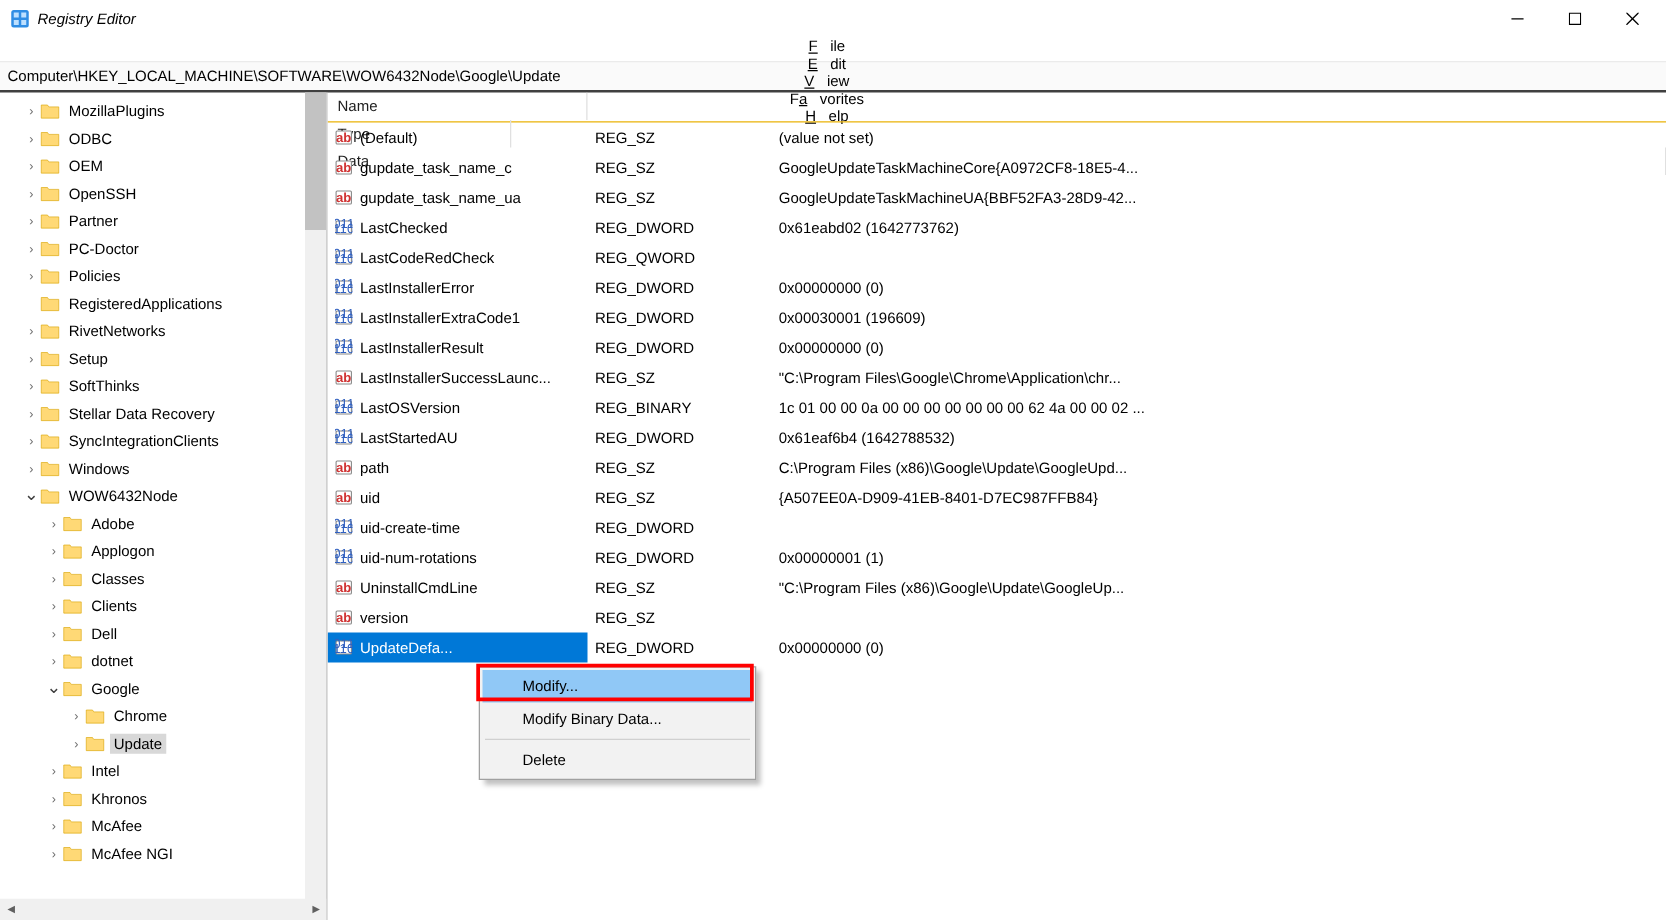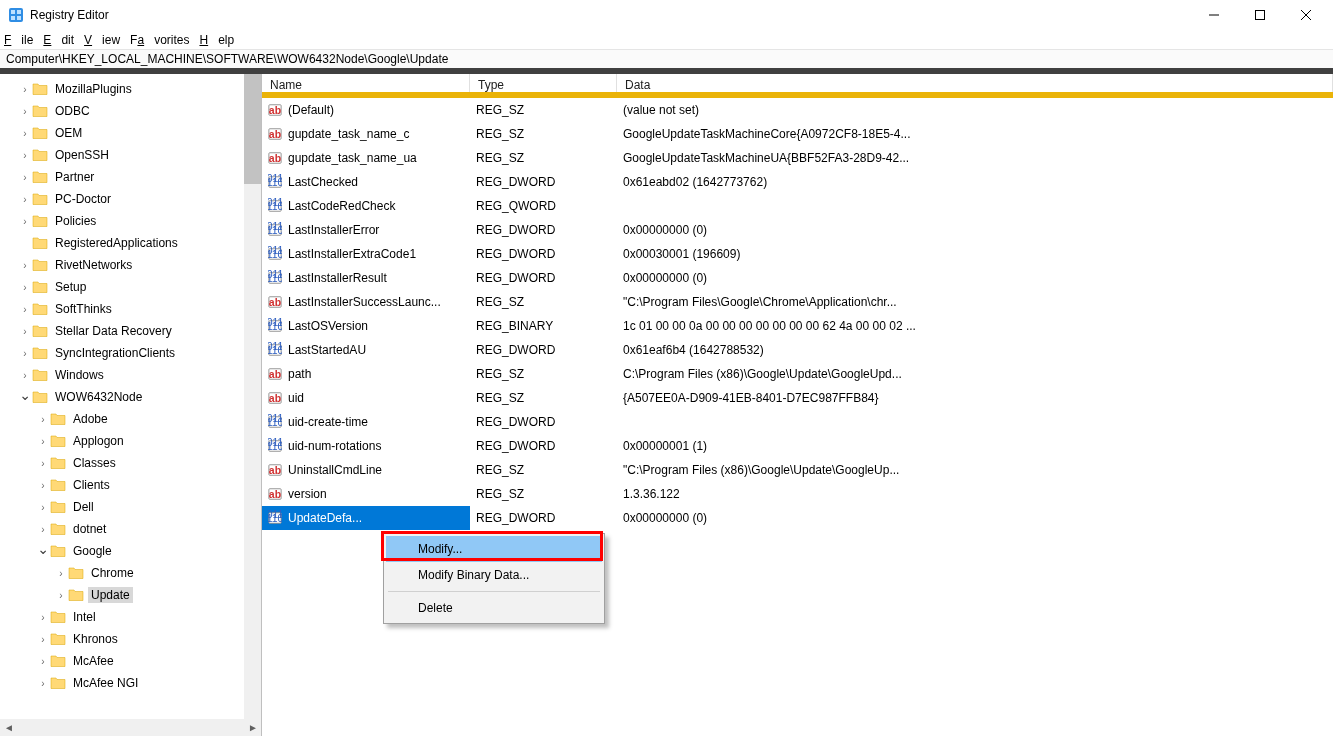--- a/index.html
+++ b/index.html
@@ -1,51 +1,51 @@
 <!DOCTYPE html>
 <html><head>
 <meta charset="utf-8">
 <style>
 * { margin: 0; padding: 0; box-sizing: border-box; font-family: "Segoe UI", Tahoma, sans-serif; font-size: 12px; }
 body { background: #fff; width: 1333px; height: 736px; overflow: hidden; position: relative; color: #000; }
 
 
 .titlebar { height: 30px; display: flex; align-items: center; padding: 0 4px; }
 .titlebar .app-icon { width: 16px; height: 16px; margin: 0 6px 0 4px; display:flex; align-items:center; justify-content:center; }
-.titlebar .title { flex: 1; font-size: 12px; }
+.titlebar .title { flex: 1; font-size: 12px; font-style: italic; }
 .win-controls { display: flex; }
 .win-btn { width: 46px; height: 30px; display: flex; align-items: center; justify-content: center; }
 .win-btn svg { stroke: #000; }
 
 
-.menubar { height: 20px; display: flex; align-items: center; padding: 0 4px; border-bottom: 1px solid #e5e5e5; }
+.menubar { height: 20px; display: flex; align-items: center; padding: 0 4px; border-bottom: 1px solid #e5e5e5; flex-direction: column; }
 .menubar span { margin-right: 10px; font-size: 12px; }
 .menubar .mnemonic { text-decoration: underline; }
 
 
-.addressbar { height: 24px; display: flex; align-items: center; padding: 0 6px; border-bottom: 6px solid #404040; font-size: 12px; background: #fafafa; }
+.addressbar { height: 24px; display: flex; align-items: center; padding: 0 6px; border-bottom: 2px solid #404040; font-size: 12px; background: #fafafa; }
 
 
 .main { display: flex; height: calc(100% - 74px); }
 .tree-pane { width: 262px; border-right: 1px solid #bfbfbf; overflow: hidden; position: relative; }
 .tree-scroll { position:absolute; right:0; top:0; bottom:0; width:17px; background:#f0f0f0; }
 .tree-thumb { position:absolute; top:0; left:0; right:0; height:110px; background:#c2c2c2; }
 .list-pane { flex: 1; overflow: hidden; }
 
 
 .tree { padding: 4px 0; overflow-y:hidden; }
 .tree-item { display: flex; align-items: center; height: 22px; white-space: nowrap; }
 .tree-item .expander { width: 14px; text-align: center; color: #6d6d6d; font-size: 10px; user-select:none; }
 .tree-item .folder-icon { width: 16px; height: 14px; margin-right: 4px; }
 .tree-item .label { font-size: 12px; padding: 1px 3px; }
 .tree-item.selected .label { background: #d8d8d8; }
 .folder-icon svg { display:block; }
 
 
-.list-header { display: flex; height: 24px; border-bottom: 6px solid #eab308; }
+.list-header { display: flex; height: 24px; border-bottom: 1px solid #eab308; flex-direction: column; }
 .list-header .col { padding: 4px 8px; border-right: 1px solid #e0e0e0; font-size: 12px; color: #202020; }
 .col-name { width: 208px; }
 .col-type { width: 147px; }
 .col-data { flex: 1; }
 
 
 .list-body { }
 .list-row { display: flex; height: 24px; align-items: center; }
 .list-row .cell { padding: 0 6px; overflow: hidden; text-overflow: ellipsis; white-space: nowrap; font-size: 12px; }
 .list-row .icon-cell { width: 20px; display:flex; align-items:center; justify-content:center; padding-left:6px;}
@@ -600,21 +600,20 @@
           <div class="name-cell-wrap" style="width: 208px;">
             <div class="icon-cell">
               <svg width="16" height="16" viewBox="0 0 16 16">
                 <rect x="1" y="2" width="14" height="12" rx="1" fill="#fff" stroke="#888"></rect>
                 <text x="8" y="12" font-size="9" font-weight="bold" fill="#d03030" text-anchor="middle" font-family="Arial">ab</text>
               </svg>
             </div>
             <div class="cell name-cell">version</div>
           </div>
           <div class="cell type-cell">REG_SZ</div>
-          <div class="cell data-cell">1.3.36.122</div>
         </div>
         <div class="list-row selected">
           <div class="name-cell-wrap" style="width: 208px;">
             <div class="icon-cell">
               <svg width="16" height="16" viewBox="0 0 16 16">
                 <rect x="1" y="2" width="14" height="12" rx="1" fill="#fff" stroke="#888"></rect>
                 <text x="8" y="8" font-size="5" fill="#3060c0" text-anchor="middle" font-family="Arial">011</text>
                 <text x="8" y="13" font-size="5" fill="#3060c0" text-anchor="middle" font-family="Arial">110</text>
               </svg>
             </div>

